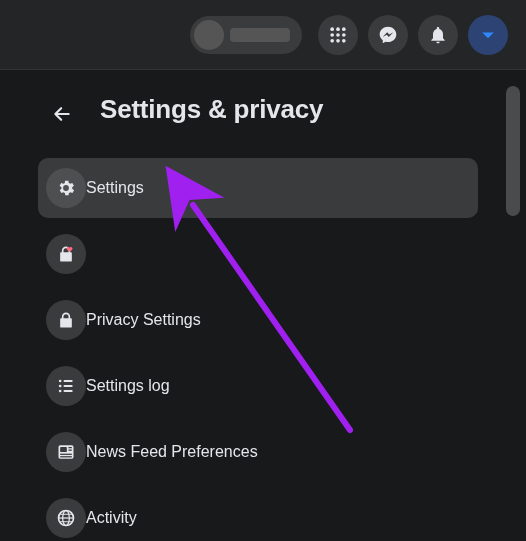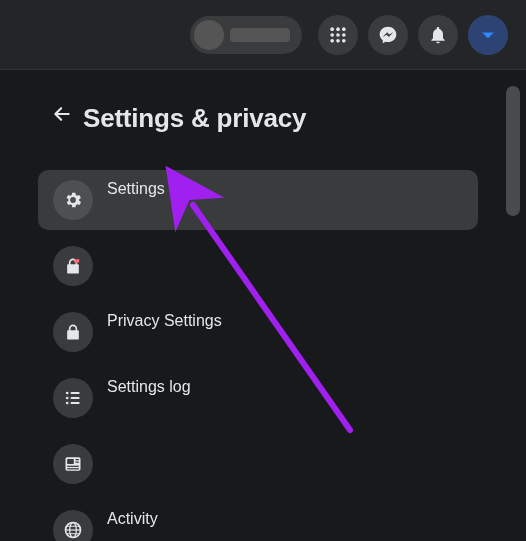--- a/index.html
+++ b/index.html
@@ -32,33 +32,33 @@
   background: #3a3b3c; display: flex; align-items: center; justify-content: center;
   cursor: pointer;
 }
 .circ-btn.active { background: #2d4373; }
 .circ-btn svg { width: 20px; height: 20px; }
 
 .panel {
   position: absolute; left: 38px; top: 82px; width: 440px;
 }
 .panel-header {
-  display: flex; align-items: flex-end; gap: 1px; padding: 12px 4px 36px;
+  display: flex; align-items: flex-start; gap: 18px; padding: 12px 4px 24px;
 }
 .back-btn {
   width: 40px; height: 40px; border-radius: 50%;
   display: flex; align-items: center; justify-content: center; cursor: pointer;
 }
 .back-btn svg { width: 20px; height: 20px; }
 .panel-title {
   color: #e4e6eb; font-size: 26px; font-weight: 800; letter-spacing: -0.2px;
 }
 .menu-item {
-  display: flex; align-items: flex-start; gap: 14px;
-  padding: 10px 15px; border-radius: 10px; cursor: pointer; margin-bottom: 6px;
+  display: flex; align-items: center; 
+  padding: 10px 8px; border-radius: 10px; cursor: pointer; margin-bottom: 6px;
 }
 .menu-item.selected { background: #3a3b3c; }
 .menu-icon {
   width: 40px; height: 40px; border-radius: 50%; background: #3a3b3c;
   display: flex; align-items: center; justify-content: center; flex-shrink: 0;
 }
 .menu-item.selected .menu-icon { background: #4e4f50; }
 .menu-icon svg { width: 20px; height: 20px; }
 .menu-label { color: #e4e6eb; font-size: 16px; font-weight: 400; }
 
@@ -165,20 +165,21 @@
     <div class="menu-icon">
       <svg viewBox="0 0 24 24">
         <rect x="3" y="4" width="18" height="16" rx="2" fill="#e4e6eb"></rect>
         <rect x="5" y="6" width="8" height="6" rx="1" fill="#3a3b3c"></rect>
         <rect x="5" y="14" width="14" height="1.5" fill="#3a3b3c"></rect>
         <rect x="5" y="17" width="14" height="1.5" fill="#3a3b3c"></rect>
         <rect x="15" y="6" width="4" height="1.5" fill="#3a3b3c"></rect>
         <rect x="15" y="9" width="4" height="1.5" fill="#3a3b3c"></rect>
       </svg>
     </div>
+    <div class="menu-label">News Feed Preferences</div>
   </div>
 
   <div class="menu-item">
     <div class="menu-icon">
       <svg viewBox="0 0 24 24">
         <circle cx="12" cy="12" r="9" fill="none" stroke="#e4e6eb" stroke-width="2"></circle>
         <ellipse cx="12" cy="12" rx="4" ry="9" fill="none" stroke="#e4e6eb" stroke-width="1.5"></ellipse>
         <line x1="3" y1="12" x2="21" y2="12" stroke="#e4e6eb" stroke-width="1.5"></line>
         <line x1="4.5" y1="7.5" x2="19.5" y2="7.5" stroke="#e4e6eb" stroke-width="1.2"></line>
         <line x1="4.5" y1="16.5" x2="19.5" y2="16.5" stroke="#e4e6eb" stroke-width="1.2"></line>

